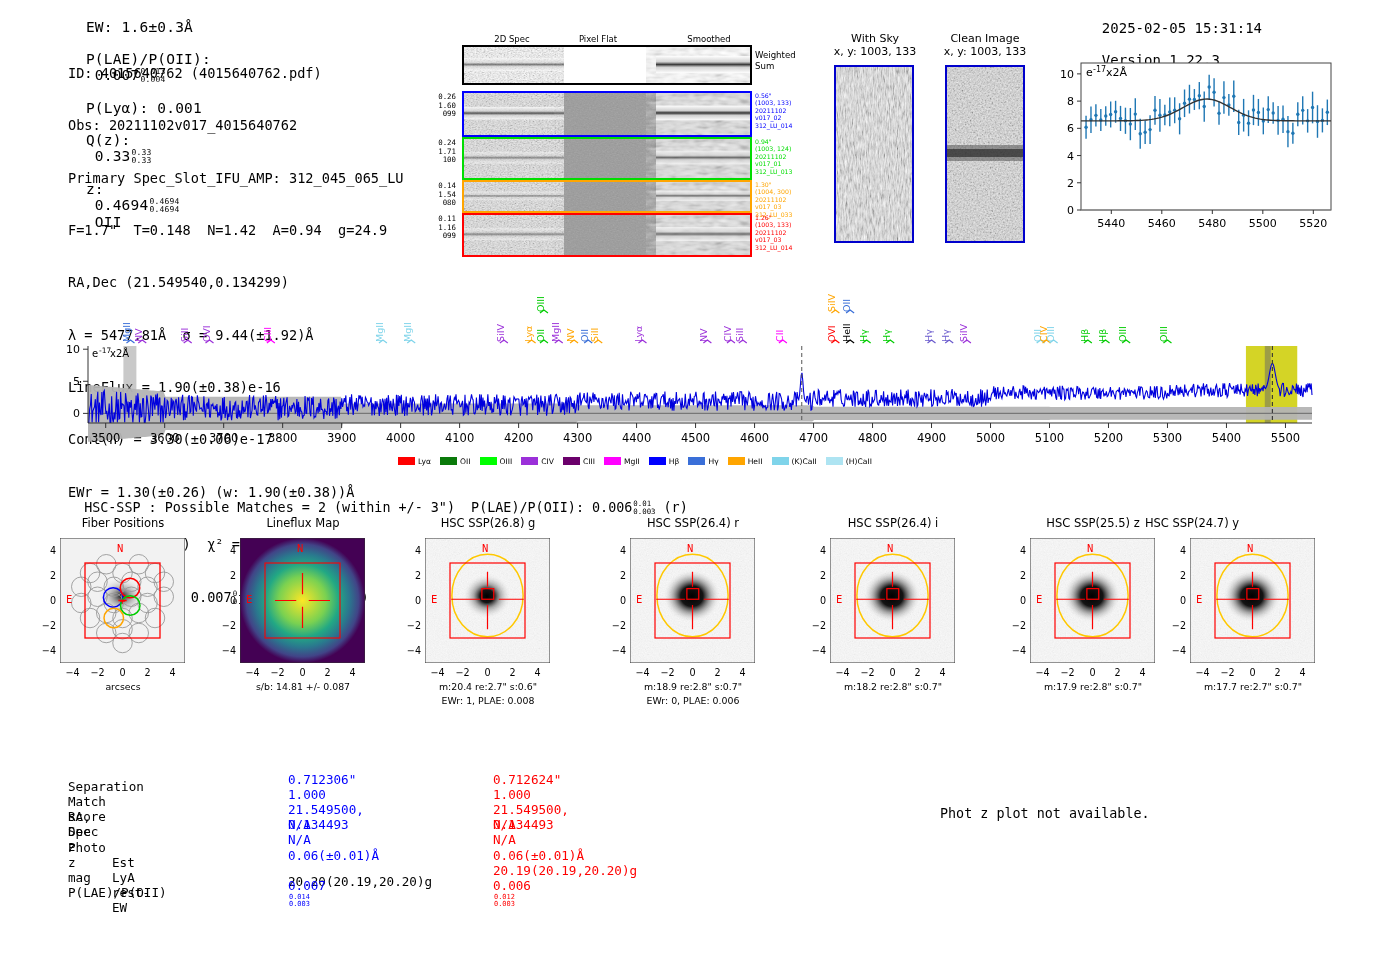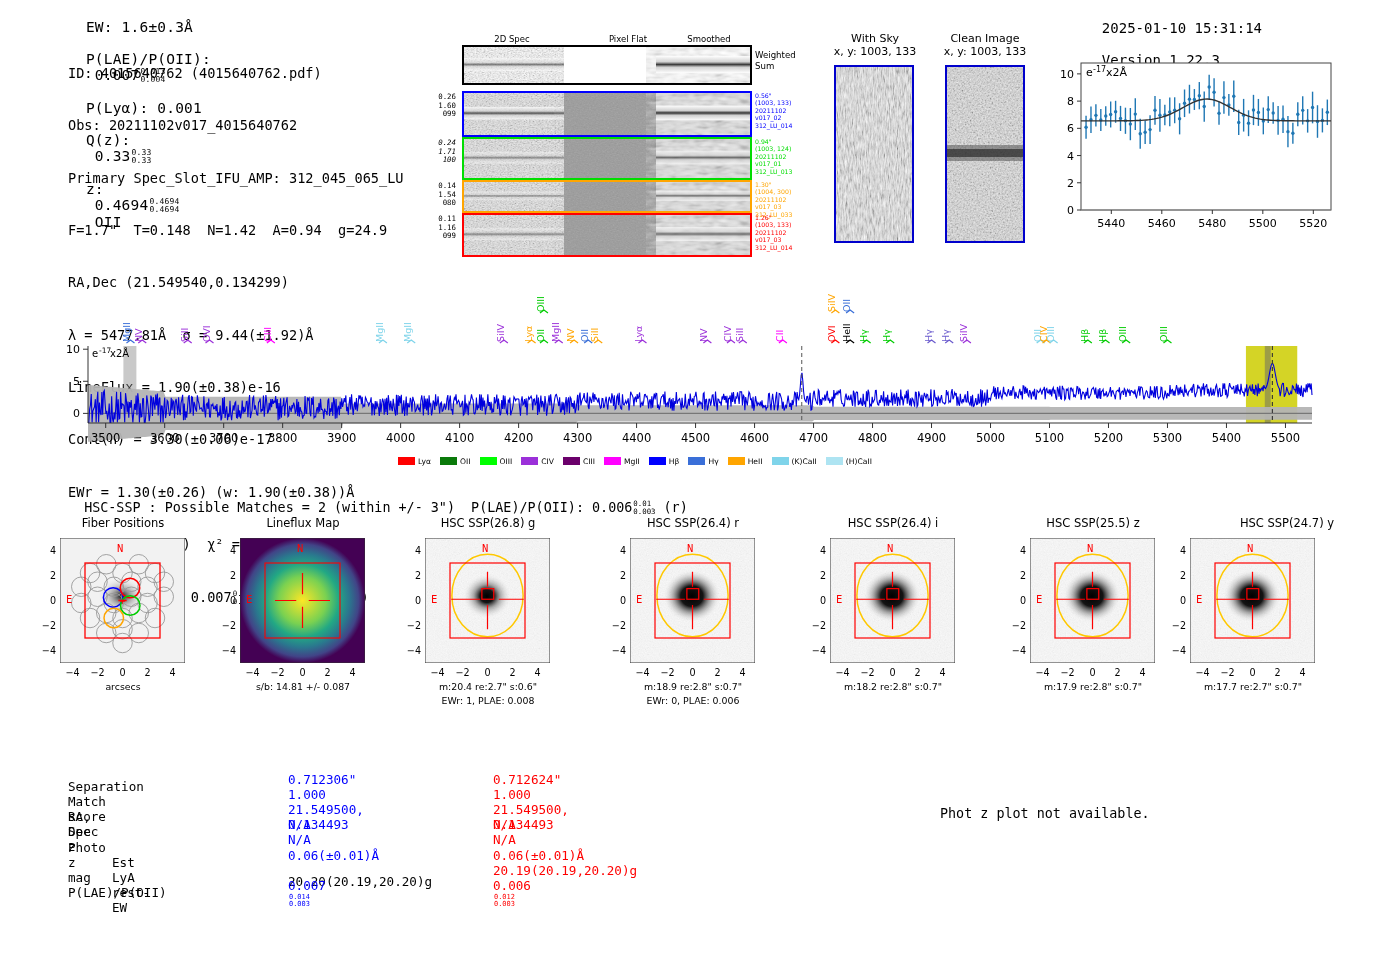--- a/index.html
+++ b/index.html
@@ -58,42 +58,42 @@
   <span>&nbsp;&nbsp;</span>
   <span>Q(z):</span>
   <span>&nbsp;</span><span>0.33</span><span class="frac"><span>0.33</span><span>0.33</span></span>
   <span>&nbsp;&nbsp;</span>
   <span>z:</span>
   <span>&nbsp;</span><span>0.4694</span><span class="frac"><span>0.4694</span><span>0.4694</span></span>
   <span>&nbsp;</span><span>OII</span>
 </div>
 
 <div class="abs mono nowrap" id="hdr-stamp">
-  <span>2025-01-10 15:31:14</span>
+  <span>2025-02-05 15:31:14</span>
   <span>&nbsp;&nbsp;</span>
   <span>Version 1.22.3</span>
 </div>
 
 <div class="abs mono nowrap" id="info">
   <div>ID: 4015640762 (4015640762.pdf)</div>
   <div>Obs: 20211102v017_4015640762</div>
   <div>Primary Spec_Slot_IFU_AMP: 312_045_065_LU</div>
   <div>F=1.7"  T=0.148  N=1.42  A=0.94  g=24.9</div>
   <div>RA,Dec (21.549540,0.134299)</div>
   <div>λ = 5477.81Å  σ = 9.44(±1.92)Å</div>
   <div>LineFlux = 1.90(±0.38)e-16</div>
   <div>Cont(n) = 3.30(±0.06)e-17</div>
   <div>EWr = 1.30(±0.26) (w: 1.90(±0.38))Å</div>
   <div><span>S/N = 5.4(±0.8)  </span><span>χ² = 1.0(±0.2)</span></div>
   <div><span>P(LAE)/P(OII): 0.007</span><span class="frac"><span>0.014</span><span>0.004</span></span><span> (w: 0.008</span><span class="frac"><span>0.017</span><span>0.004</span></span><span>)</span></div>
 </div>
 
 <div class="abs" style="left:462px;top:34px;width:300px;height:12px;">
   <div class="abs sans pnl-title" style="left:0px;top:0;width:100px;">2D Spec</div>
-  <div class="abs sans pnl-title" style="left:116px;top:0;width:100px;">Pixel Flat</div>
+  <div class="abs sans pnl-title" style="left:86px;top:0;width:100px;">Pixel Flat</div>
   <div class="abs sans pnl-title" style="left:197px;top:0;width:100px;">Smoothed</div>
 </div>
 
 <div class="abs" style="left:462px;top:45px;width:290px;height:40px;border:2px solid #000;box-sizing:border-box;background:#fff;">
   <svg width="286" height="36" style="position:absolute;left:0;top:0;">
     <defs>
       <filter id="n1">
           <feTurbulence type="fractalNoise" baseFrequency="0.55 0.9" numOctaves="3" seed="4"></feTurbulence>
         <feColorMatrix type="saturate" values="0"></feColorMatrix>
         <feComponentTransfer>
@@ -163,21 +163,21 @@
       <rect width="100" height="39" fill="#e4e4e4"></rect>
       <rect width="100" height="39" filter="url(#n1)" opacity="0.95"></rect>
       <rect x="0" y="12.870000000000001" width="100" height="11.7" fill="url(#bandg)" opacity="0.45"></rect>
       <rect x="100" y="0" width="92" height="39" fill="#9a9a9a"></rect>
       <rect x="100" y="0" width="92" height="39" filter="url(#n1)" opacity="0.22"></rect>
       <rect x="192" y="0" width="94" height="39" fill="#e0e0e0"></rect>
       <rect x="192" y="0" width="94" height="39" filter="url(#n2)" opacity="0.65"></rect>
       <rect x="192" y="11.7" width="94" height="13.649999999999999" fill="url(#bandg)" opacity="0.6"></rect>
     </svg>
     </div>
-    <div class="lbl-left mono" style="left: 412px; top: 139px; width: 44px; font-style: italic;">
+    <div class="lbl-left mono" style="left: 412px; top: 139px; width: 44px;">
       <div>0.24</div>
       <div>1.71</div>
       <div>100</div>
     </div>
     <div class="lbl-right sans" style="left: 755px; top: 138px; width: 60px; color: rgb(0, 221, 0);">
       <div>0.94"</div>
       <div>(1003, 124)</div>
       <div>20211102</div>
       <div>v017_01</div>
       <div>312_LU_013</div>
@@ -833,21 +833,21 @@
     <div class="axlab-r sans" style="left: 1004px; top: 619.5px; width: 22px;">−2</div>
     <div class="axlab-r sans" style="left: 1004px; top: 594.5px; width: 22px;">0</div>
     <div class="axlab-r sans" style="left: 1004px; top: 569.5px; width: 22px;">2</div>
     <div class="axlab-r sans" style="left: 1004px; top: 544.5px; width: 22px;">4</div>
     <div class="axlab sans" style="left: 1034.5px; top: 667px; width: 16px; text-align: center;">−4</div>
     <div class="axlab sans" style="left: 1059.5px; top: 667px; width: 16px; text-align: center;">−2</div>
     <div class="axlab sans" style="left: 1084.5px; top: 667px; width: 16px; text-align: center;">0</div>
     <div class="axlab sans" style="left: 1109.5px; top: 667px; width: 16px; text-align: center;">2</div>
     <div class="axlab sans" style="left: 1134.5px; top: 667px; width: 16px; text-align: center;">4</div>
     <div class="cap sans" style="left: 1008px; top: 681px;">m:17.9  re:2.8"  s:0.7"</div>
-    <div class="cut-title sans" style="left: 1212px; top: 516px;">HSC SSP(24.7) y</div>
+    <div class="cut-title sans" style="left: 1117px; top: 516px;">HSC SSP(24.7) y</div>
     <div class="abs" style="left: 1190px; top: 538px; width: 125px; height: 125px;"><svg width="125" height="125">
         <defs>
         <filter id="sn6">
             <feTurbulence type="fractalNoise" baseFrequency="0.85" numOctaves="3" seed="102"></feTurbulence>
           <feColorMatrix type="saturate" values="0"></feColorMatrix>
           <feComponentTransfer>
               <feFuncR type="linear" slope="0.6" intercept="0.55"></feFuncR>
               <feFuncG type="linear" slope="0.6" intercept="0.55"></feFuncG>
               <feFuncB type="linear" slope="0.6" intercept="0.55"></feFuncB>
             </feComponentTransfer>

